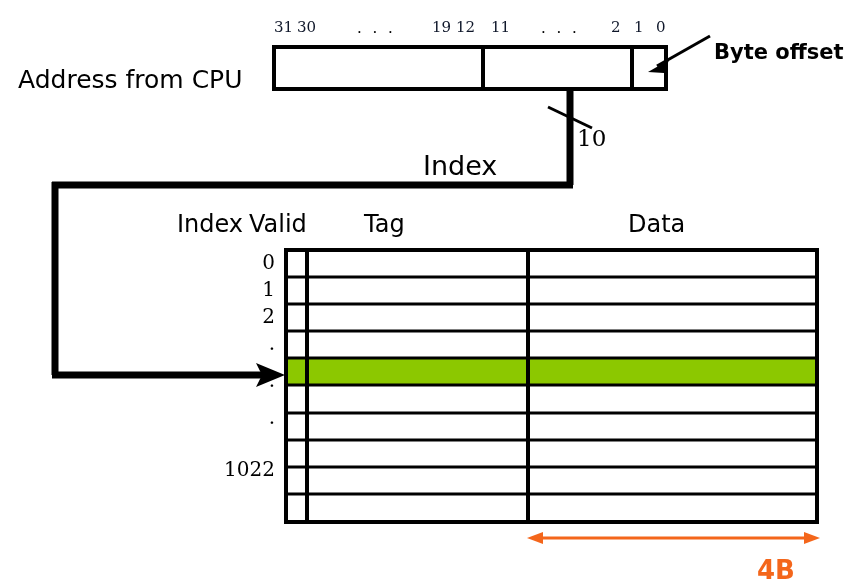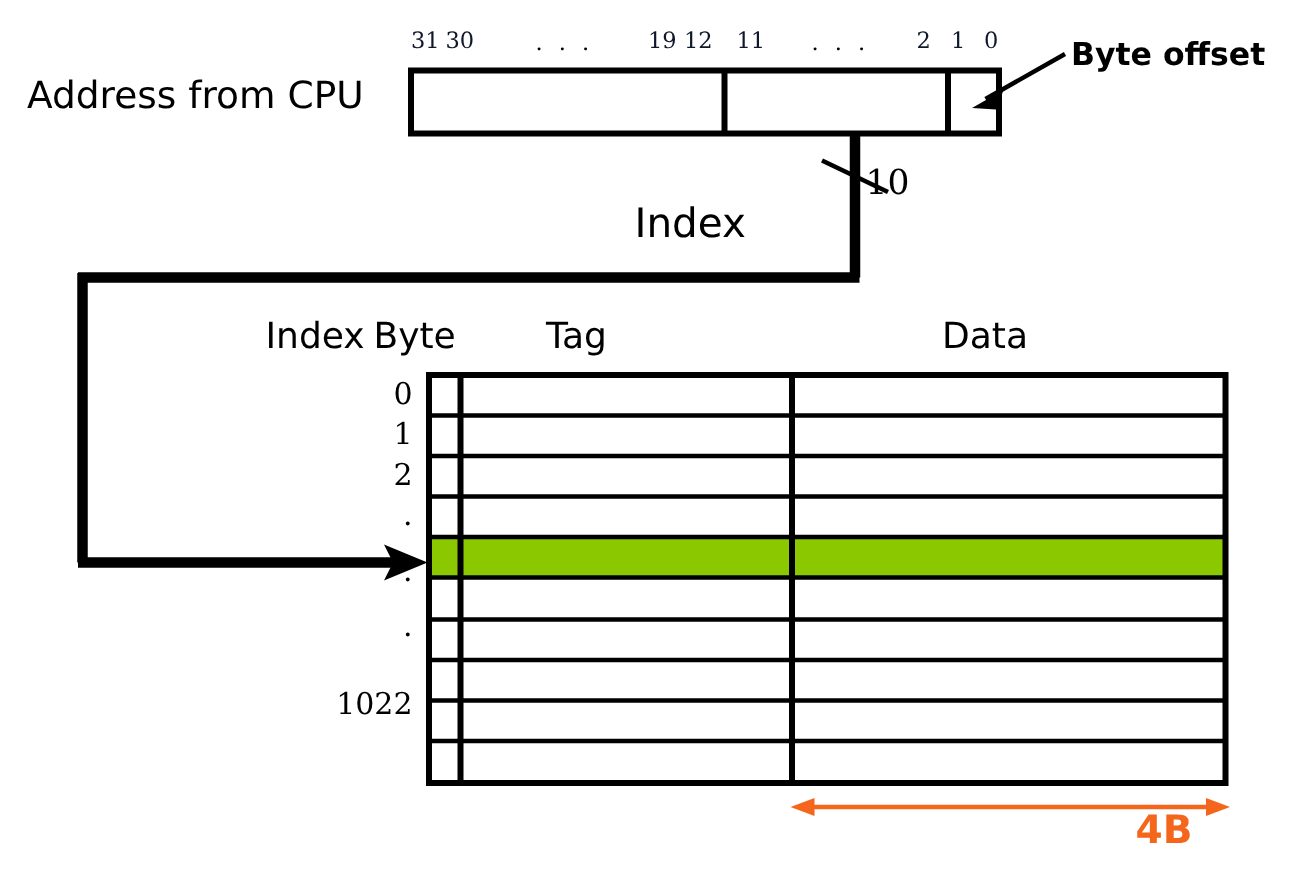--- a/index.html
+++ b/index.html
@@ -18,20 +18,21 @@
     position: absolute;
     top: 0; left: 0;
     width: 863px;
     height: 586px;
   }
   .lbl {
     position: absolute;
     color: #000000;
     white-space: nowrap;
     line-height: 1;
+    margin-top: 16px;
   }
   
   #addr-cpu-label {
     left: 18px;
     top: 51px;
     font-size: 25px;
   }
   
   .bitnum {
     position: absolute;
@@ -174,21 +175,21 @@
 <div class="bitnum" style="left:611px;">2</div>
 <div class="bitnum" style="left:634px;">1</div>
 <div class="bitnum" style="left:656px;">0</div>
 
 <div class="lbl" id="byte-offset-label">Byte offset</div>
 
 <div class="lbl" id="index-bus-label">Index</div>
 <div class="lbl" id="bus-width-label">10</div>
 
 <div class="colhdr" id="hdr-index">Index</div>
-<div class="colhdr" id="hdr-valid">Byte</div>
+<div class="colhdr" id="hdr-valid">Valid</div>
 <div class="colhdr" id="hdr-tag">Tag</div>
 <div class="colhdr" id="hdr-data">Data</div>
 
 <div id="rowlabels">
   <div class="rowlbl" style="top:0px;">0</div>
   <div class="rowlbl" style="top:27px;">1</div>
   <div class="rowlbl" style="top:54px;">2</div>
   <div class="rowlbl" style="top:81px;">.</div>
   <div class="rowlbl" style="top:118px;">.</div>
   <div class="rowlbl" style="top:155px;">.</div>

